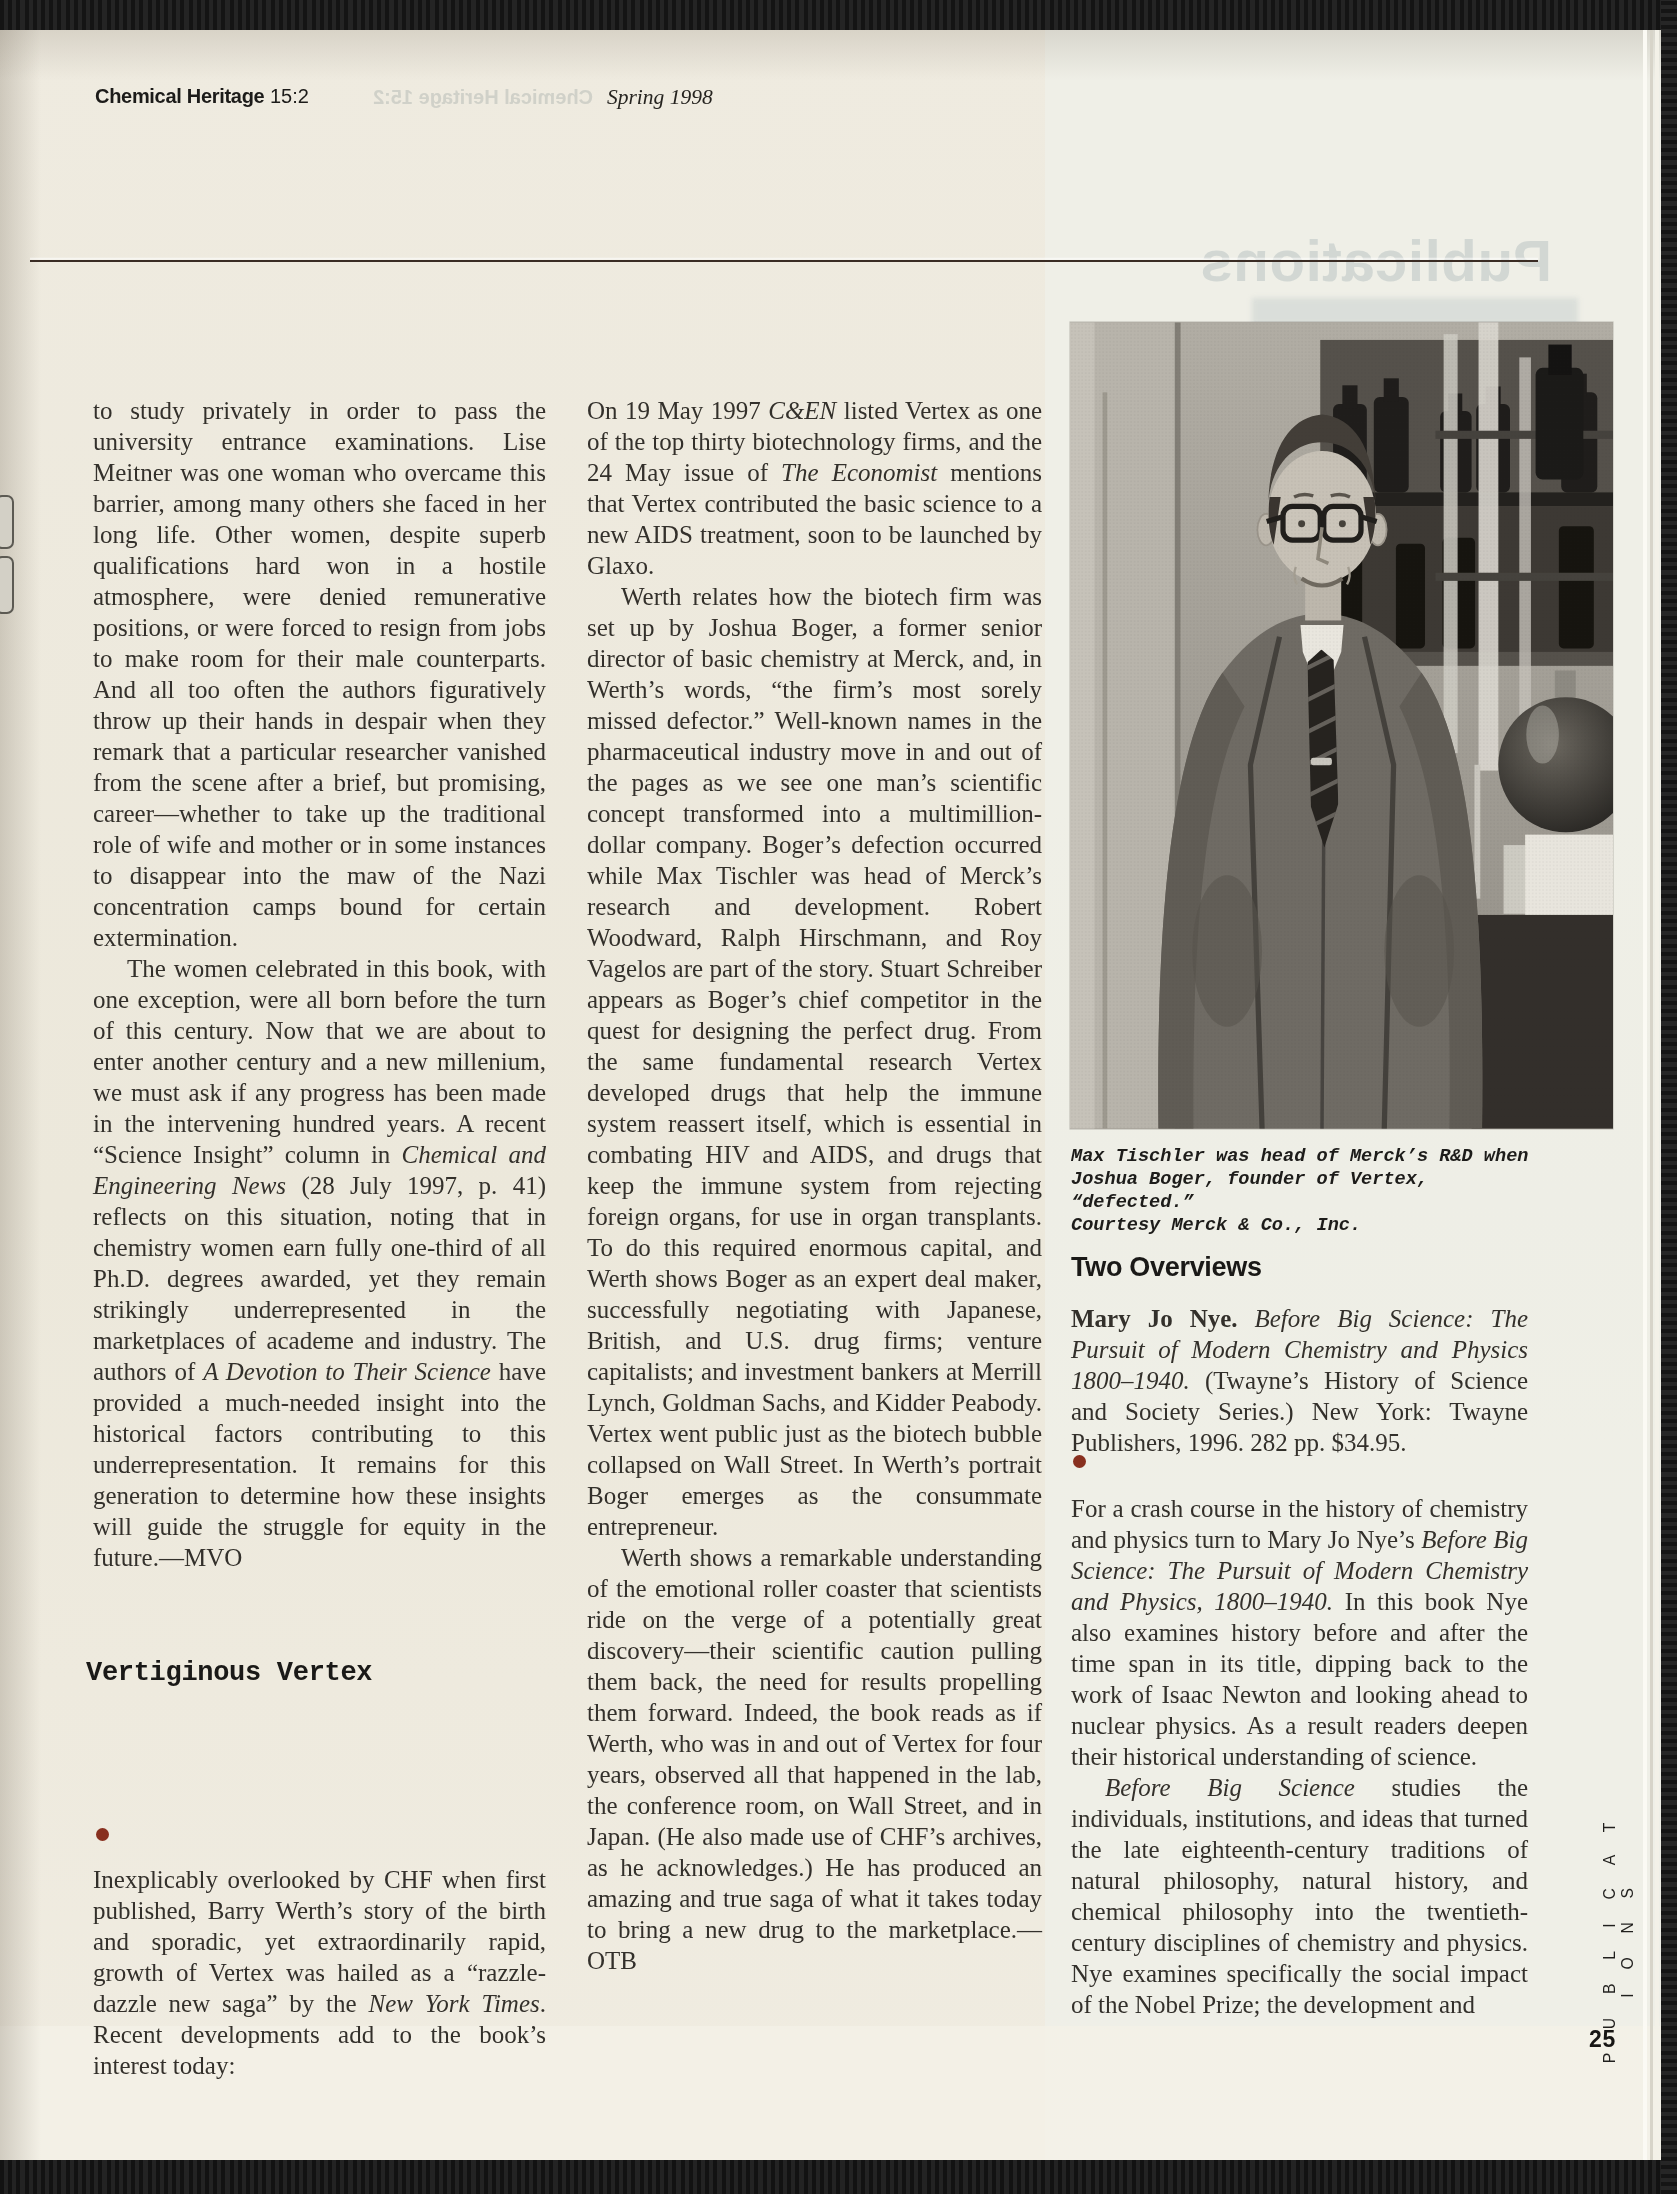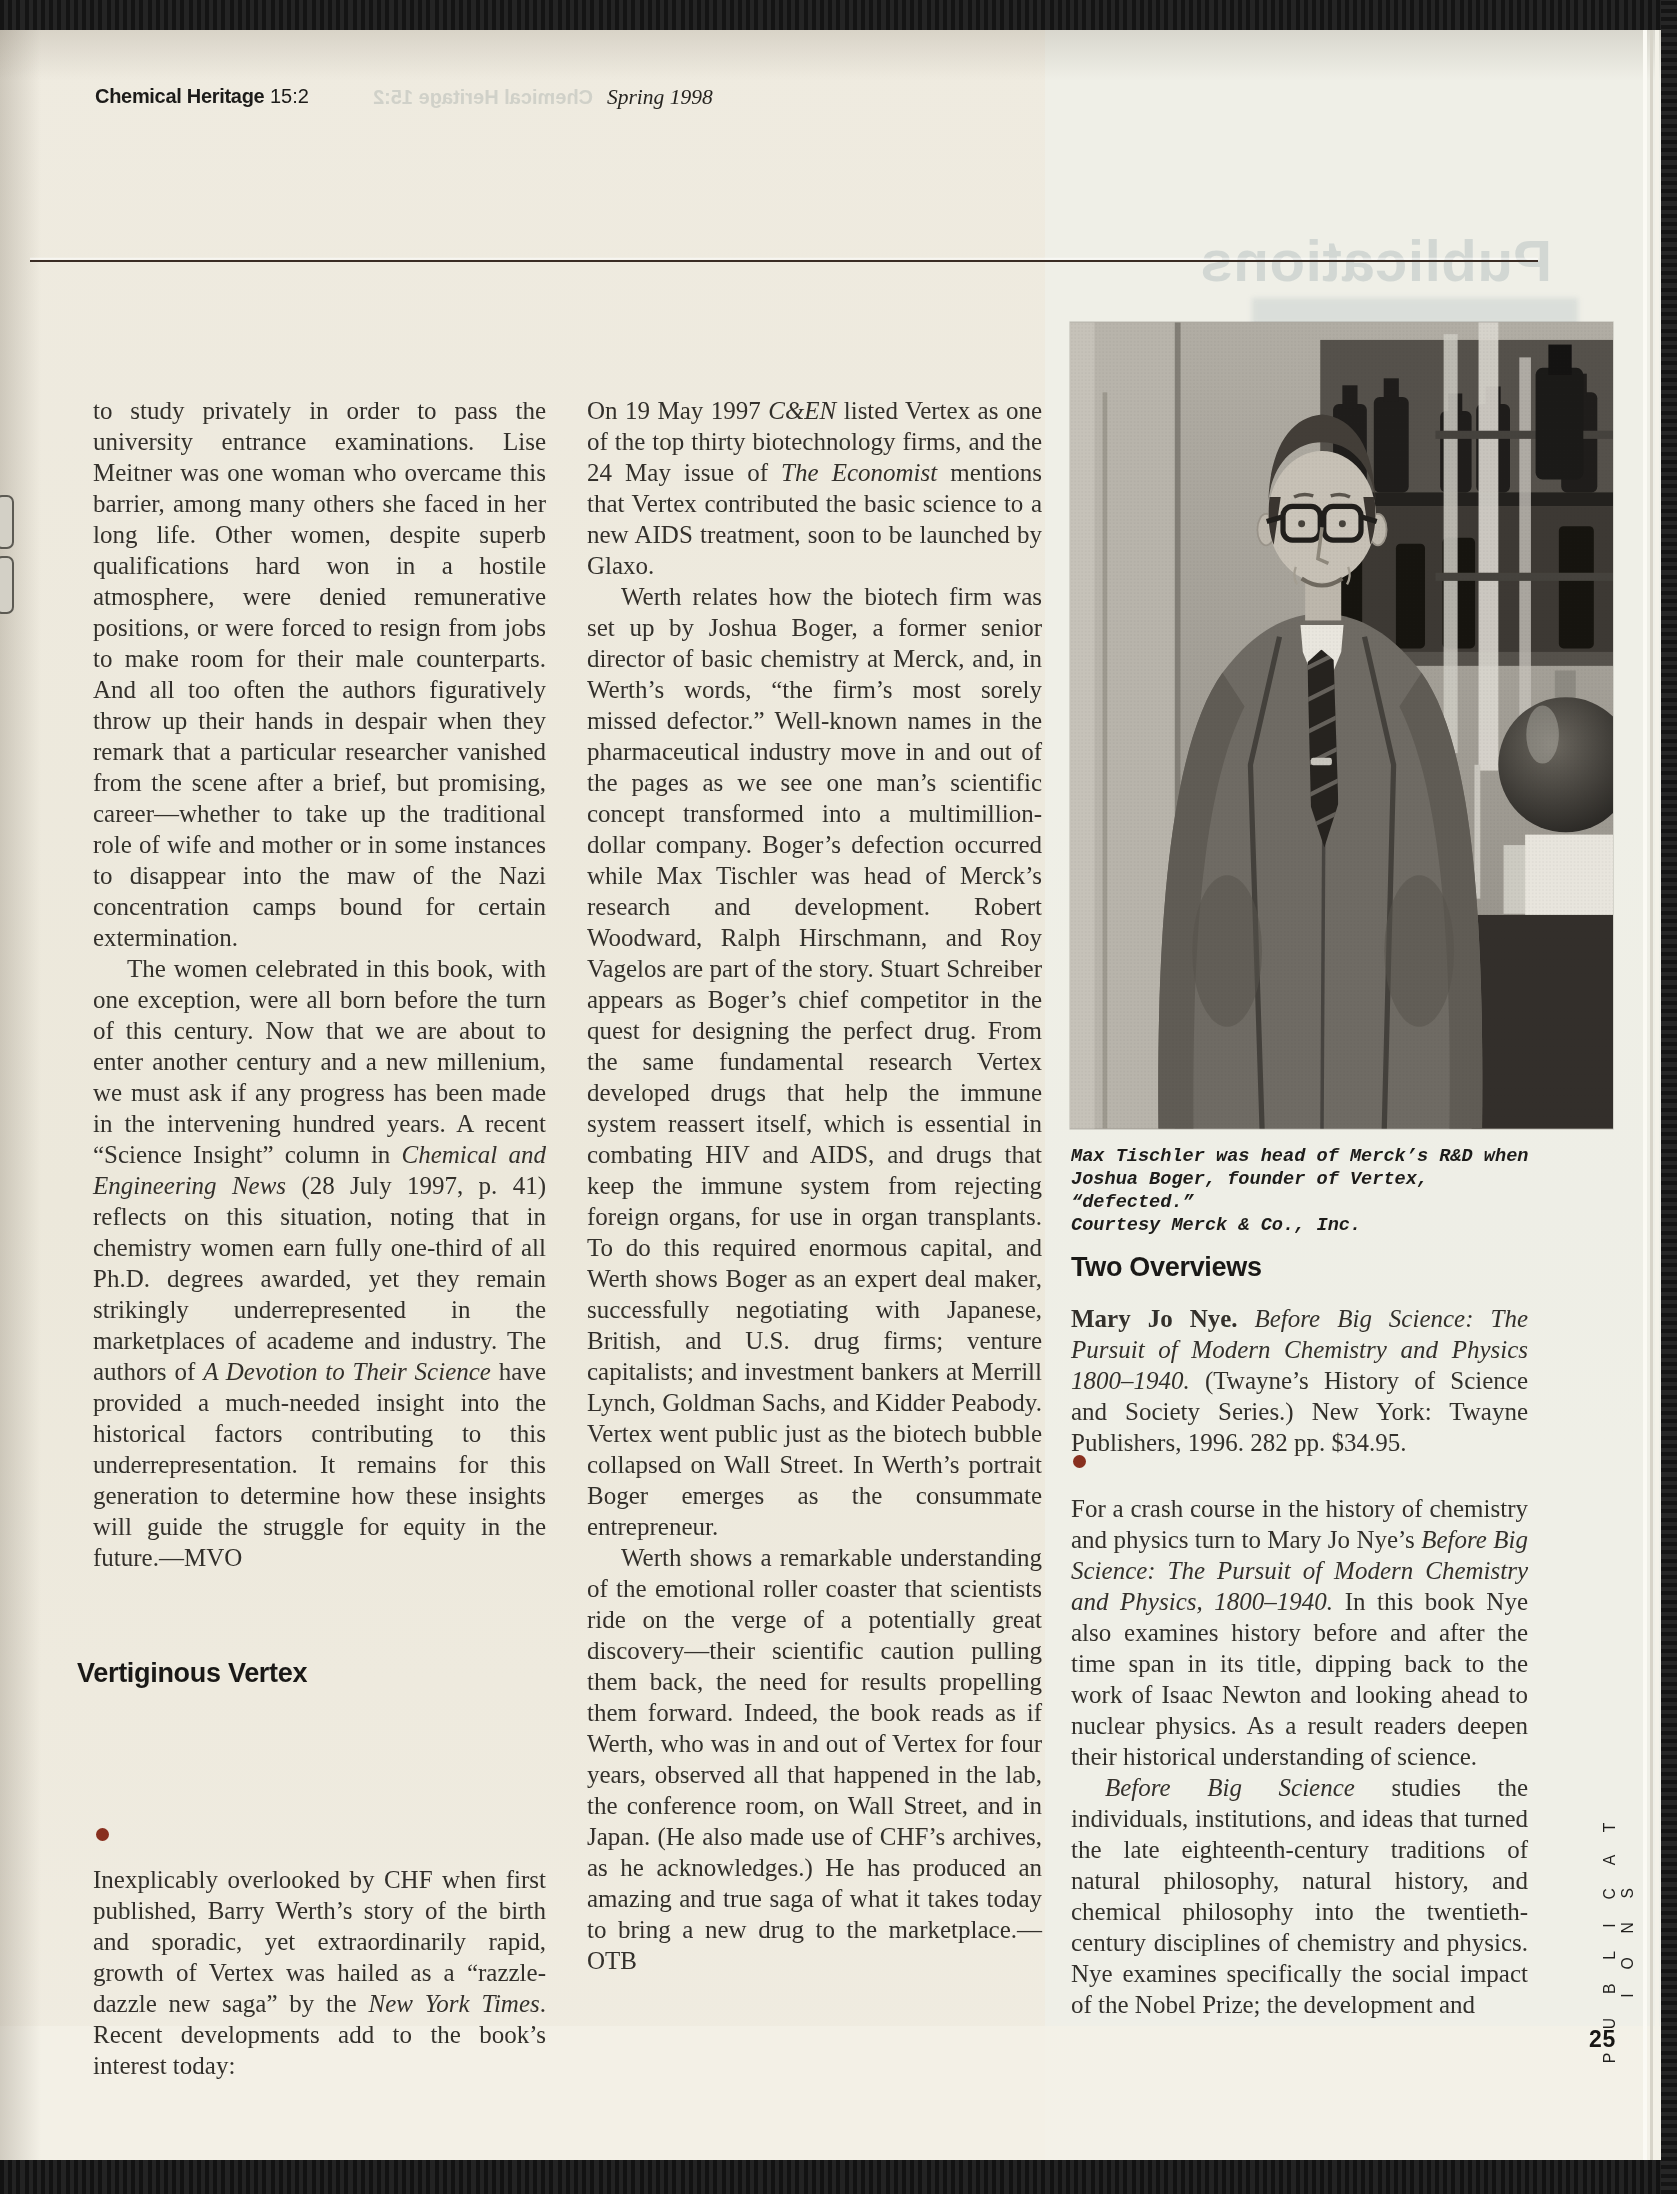--- a/index.html
+++ b/index.html
@@ -92,21 +92,21 @@
       <b>Chemical Heritage</b>
       <span>15:2</span>
     </div>
     <div class="hdr hdr-right">Spring 1998</div>
     <div class="rule"></div>
 
     <div class="col" style="left:93px;top:353px;width:453px;">
         <p><span>to study privately in order to pass the university entrance examinations. Lise Meitner was one woman who overcame this barrier, among many others she faced in her long life. Other women, despite superb qualifications hard won in a hostile atmosphere, were denied remunerative positions, or were forced to resign from jobs to make room for their male counterparts. And all too often the authors figuratively throw up their hands in despair when they remark that a particular researcher vanished from the scene after a brief, but promising, career—whether to take up the traditional role of wife and mother or in some instances to disappear into the maw of the Nazi concentration camps bound for certain extermination.</span></p>
         <p class="indent"><span>The women celebrated in this book, with one exception, were all born before the turn of this century. Now that we are about to enter another century and a new millenium, we must ask if any progress has been made in the intervening hundred years. A recent “Science Insight” column in </span><span class="seg-italic">Chemical and Engineering News</span><span> (28 July 1997, p. 41) reflects on this situation, noting that in chemistry women earn fully one-third of all Ph.D. degrees awarded, yet they remain strikingly underrepresented in the marketplaces of academe and industry. The authors of </span><span class="seg-italic">A Devotion to Their Science</span><span> have provided a much-needed insight into the historical factors contributing to this underrepresentation. It remains for this generation to determine how these insights will guide the struggle for equity in the future.—MVO</span></p>
       </div>
-    <div class="heading" style="left:77px;top:1629px;">Vertiginous Vertex</div>
+    <div class="heading" style="left:86px;top:1629px;font-family:Liberation Mono, monospace;">Vertiginous Vertex</div>
     <div class="bullet" style="left:96px;top:1799px;"></div>
     <div class="col" style="left:93px;top:1822px;width:453px;">
         <p><span>Inexplicably overlooked by CHF when first published, Barry Werth’s story of the birth and sporadic, yet extraordinarily rapid, growth of Vertex was hailed as a “razzle-dazzle new saga” by the </span><span class="seg-italic">New York Times</span><span>. Recent developments add to the book’s interest today:</span></p>
       </div>
 
     <div class="col" style="left:587px;top:353px;width:455px;">
         <p><span>On 19 May 1997 </span><span class="seg-italic">C&amp;EN</span><span> listed Vertex as one of the top thirty biotechnology firms, and the 24 May issue of </span><span class="seg-italic">The Economist</span><span> mentions that Vertex contributed the basic science to a new AIDS treatment, soon to be launched by Glaxo.</span></p>
         <p class="indent"><span>Werth relates how the biotech firm was set up by Joshua Boger, a former senior director of basic chemistry at Merck, and, in Werth’s words, “the firm’s most sorely missed defector.” Well-known names in the pharmaceutical industry move in and out of the pages as we see one man’s scientific concept transformed into a multimillion-dollar company. Boger’s defection occurred while Max Tischler was head of Merck’s research and development. Robert Woodward, Ralph Hirschmann, and Roy Vagelos are part of the story. Stuart Schreiber appears as Boger’s chief competitor in the quest for designing the perfect drug. From the same fundamental research Vertex developed drugs that help the immune system reassert itself, which is essential in combating HIV and AIDS, and drugs that keep the immune system from rejecting foreign organs, for use in organ transplants. To do this required enormous capital, and Werth shows Boger as an expert deal maker, successfully negotiating with Japanese, British, and U.S. drug firms; venture capitalists; and investment bankers at Merrill Lynch, Goldman Sachs, and Kidder Peabody. Vertex went public just as the biotech bubble collapsed on Wall Street. In Werth’s portrait Boger emerges as the consummate entrepreneur.</span></p>
         <p class="indent"><span>Werth shows a remarkable understanding of the emotional roller coaster that scientists ride on the verge of a potentially great discovery—their scientific caution pulling them back, the need for results propelling them forward. Indeed, the book reads as if Werth, who was in and out of Vertex for four years, observed all that happened in the lab, the conference room, on Wall Street, and in Japan. (He also made use of CHF’s archives, as he acknowledges.) He has produced an amazing and true saga of what it takes today to bring a new drug to the marketplace.—OTB</span></p>
       </div>

